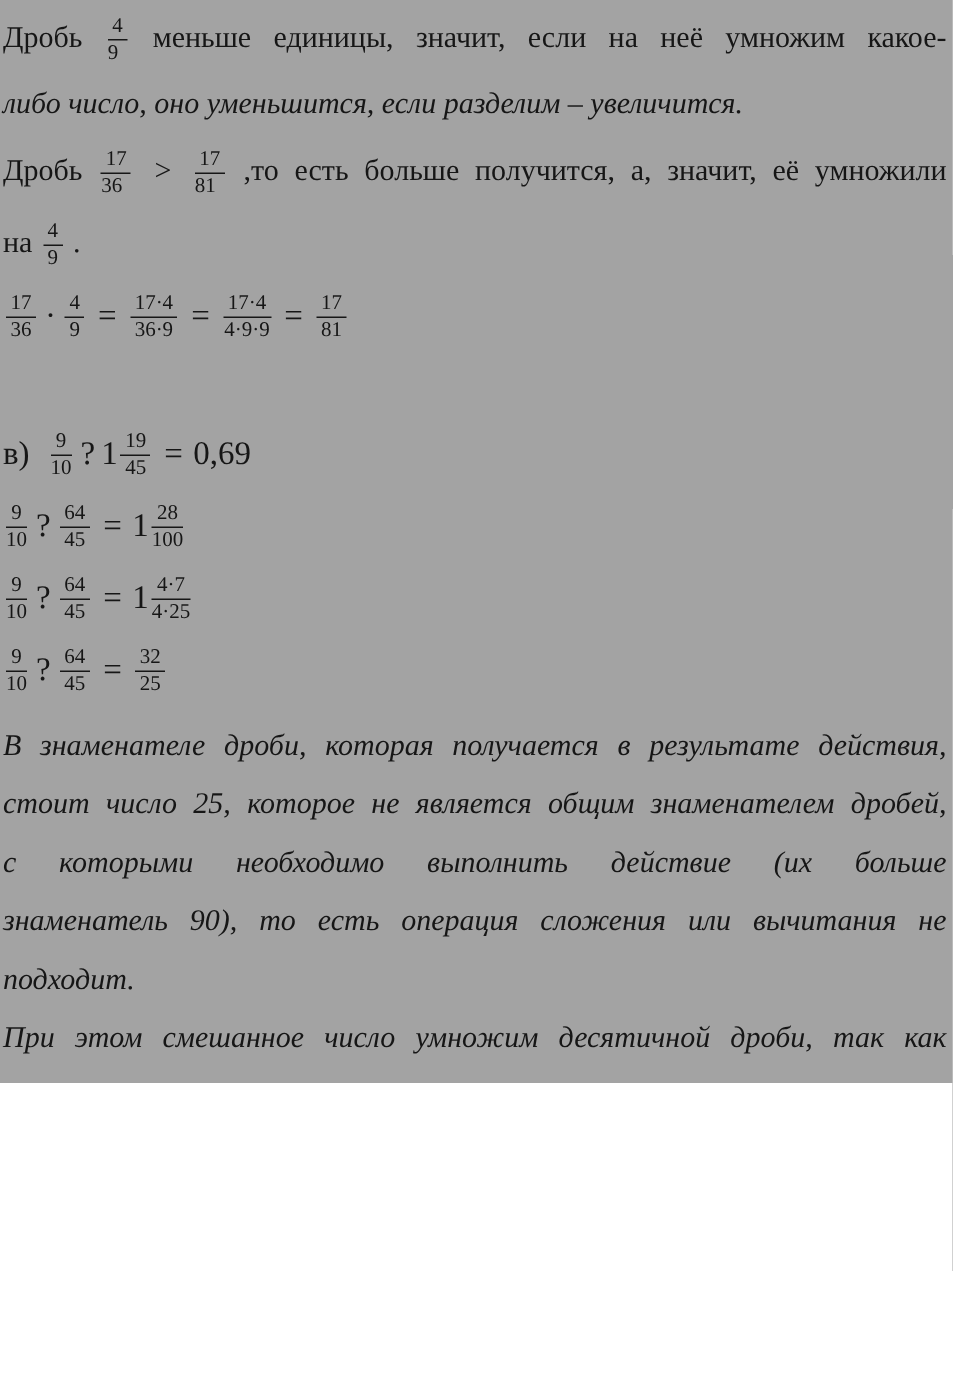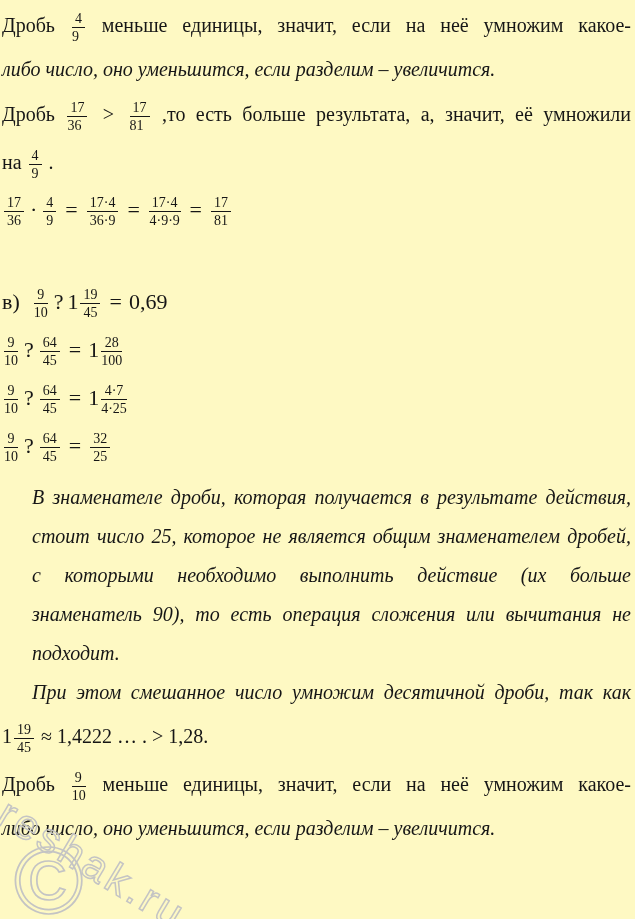--- a/index.html
+++ b/index.html
@@ -1,23 +1,23 @@
 <!DOCTYPE html>
 <html><head>
 <meta charset="utf-8">
 <style>
   html,body{margin:0;padding:0;}
   .page{
-    position:relative;width:635px;height:919px;background:#fef9c3;overflow:hidden;
+    position:relative;width:635px;height:722px;background:#a3a3a3;overflow:hidden;
     font-family:"Liberation Serif","DejaVu Serif",serif;color:#161616;
   }
   .content{position:relative;z-index:1;padding:1px 4px 0 2px;}
   .line{display:block;}
   .t{font-size:20px;line-height:41px;height:41px;font-style:italic;}
-  .tight{line-height:39px;height:39px;margin-left:30px;}
+  .tight{line-height:39px;height:39px;}
   .tf{font-size:20px;line-height:48px;height:48px;}
   .fline{font-size:22px;line-height:48px;height:48px;text-align:left;}
   .just{text-align:justify;text-align-last:justify;}
   .left{text-align:left;}
   .frac{display:inline-block;vertical-align:middle;text-align:center;line-height:1.08;font-size:14px;margin:0 2px;}
   .frac .num{display:block;border-bottom:1.4px solid #161616;padding:0 3px 1px;}
   .frac .den{display:block;padding-top:1px;}
   .mixed{display:inline;white-space:nowrap;}
   .op{padding:0 7px;}
   .qop{padding:0 4px;}
@@ -56,21 +56,21 @@
         <span>либо число, оно уменьшится, если разделим – увеличится.</span>
       </div>
     </div>
 
     <div>
       <div class="line tf just">
         <span>Дробь</span>
         <span class="frac"><span class="num">17</span><span class="den">36</span></span>
         <span class="gtop">&gt;</span>
         <span class="frac"><span class="num">17</span><span class="den">81</span></span>
-        <span>,то есть больше результата, а, значит, её умножили</span>
+        <span>,то есть больше получится, а, значит, её умножили</span>
       </div>
       <div class="line tf left">
         <span>на</span>
         <span class="frac"><span class="num">4</span><span class="den">9</span></span>
         <span>.</span>
       </div>
     </div>
 
 
     <div class="line fline gap-after">

